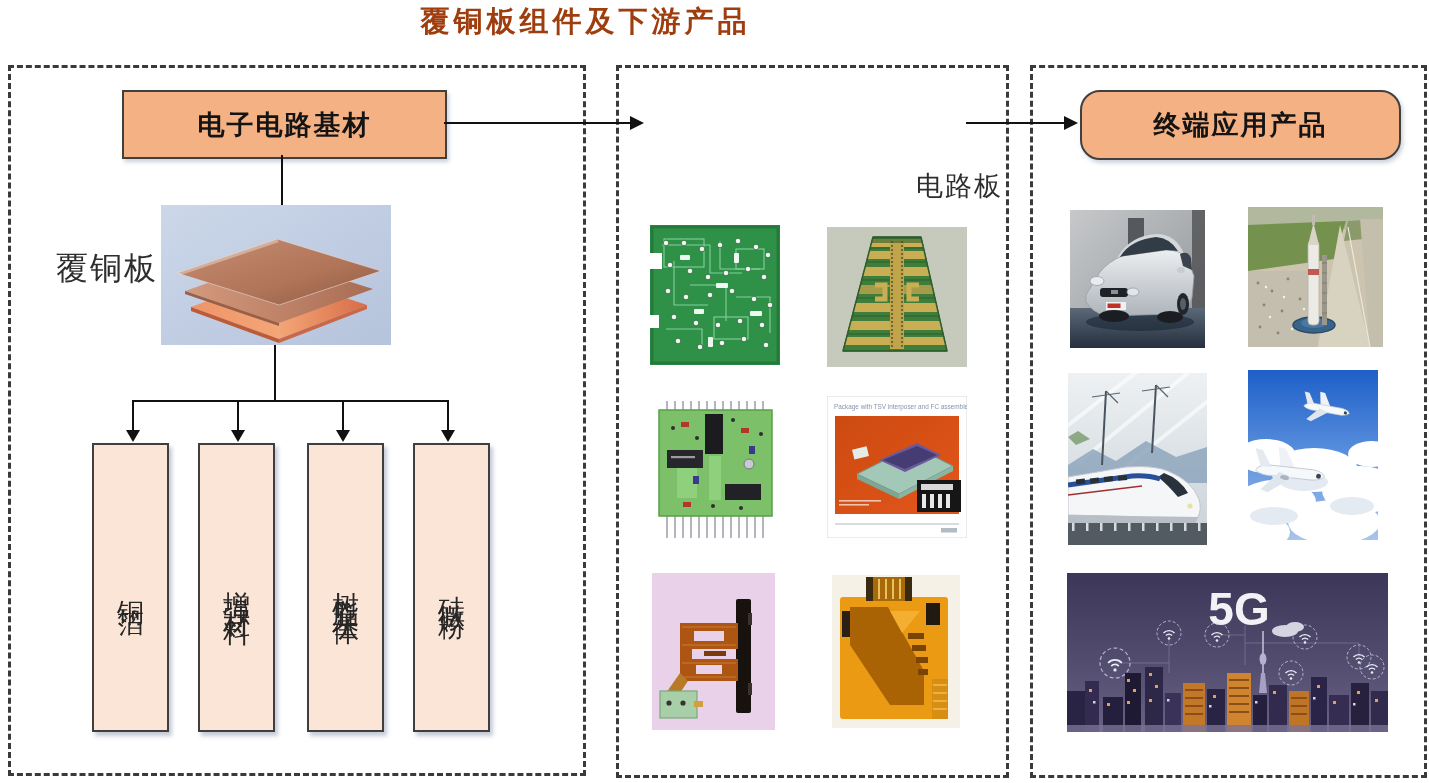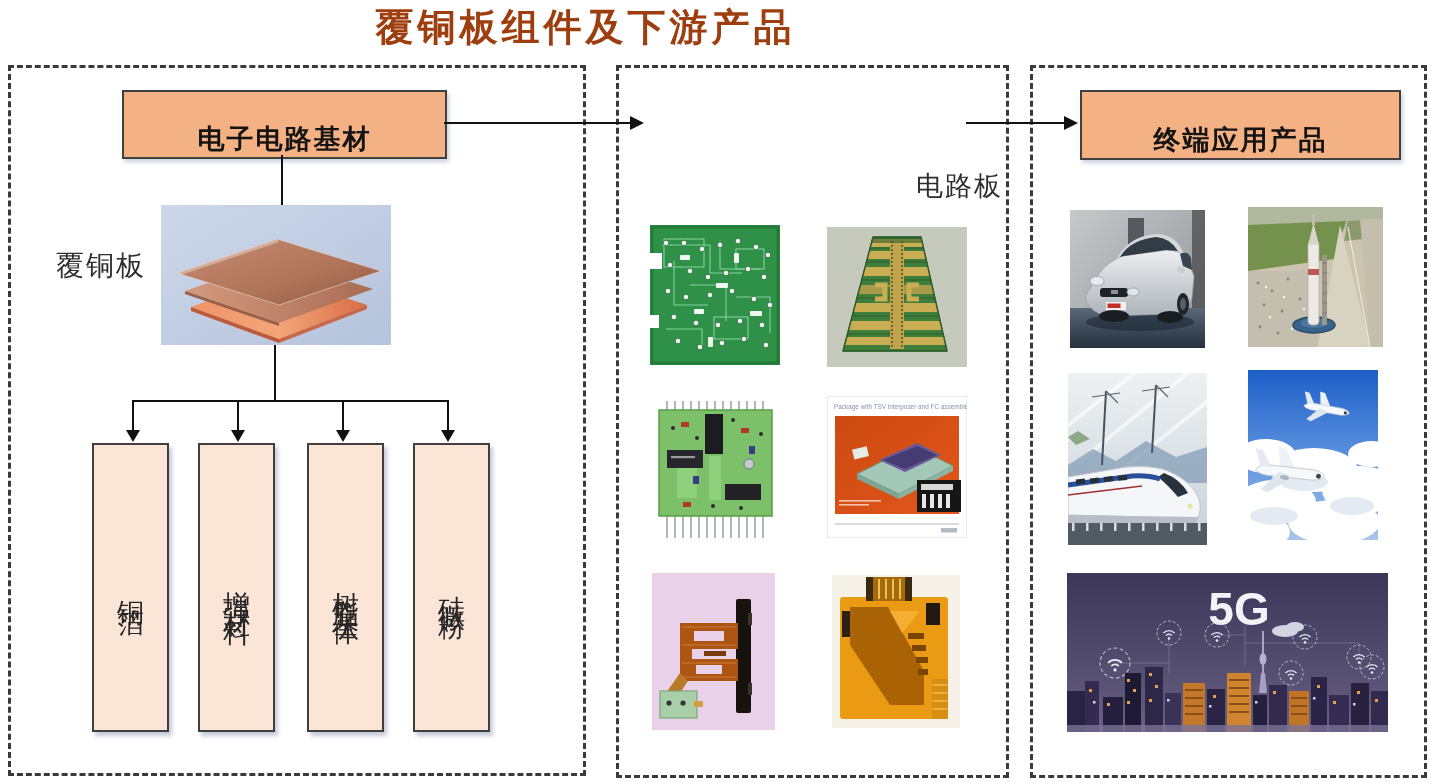--- a/index.html
+++ b/index.html
@@ -1,30 +1,30 @@
 <!DOCTYPE html>
 <html><head>
 <meta charset="utf-8">
 <style>
   html,body{margin:0;padding:0;background:#fff;}
   .stage{position:relative;width:1429px;height:783px;background:#ffffff;overflow:hidden;
          font-family:"Liberation Sans","DejaVu Sans",sans-serif;}
   .title{position:absolute;left:0;top:2px;width:1171px;text-align:center;
          font-family:"DejaVu Serif","Liberation Serif",serif;
-         font-size:38px;font-weight:700;color:#9E3D0E;letter-spacing:4px;}
+         font-size:29px;font-weight:700;color:#9E3D0E;letter-spacing:4px;}
   .panel{position:absolute;border:3px dashed #3a3a3a;background:transparent;}
   .panel.p1{left:8px;top:65px;width:572px;height:705px;}
   .panel.p2{left:616px;top:65px;width:387px;height:707px;}
   .panel.p3{left:1030px;top:65px;width:391px;height:707px;}
   .hbox{position:absolute;background:#F4B183;border:2.5px solid #404040;
-        display:flex;align-items:flex-end;justify-content:center;
+        display:flex;align-items:center;justify-content:center;
         font-size:27px;font-weight:700;color:#141414;letter-spacing:2px;
         box-shadow:2px 3px 4px rgba(110,125,155,.35);}
   .lbl{position:absolute;font-family:"DejaVu Serif","Liberation Serif",serif;
-       font-size:28px;color:#2d2d2d;letter-spacing:2px;}
+       font-size:32px;color:#2d2d2d;letter-spacing:2px;}
   .vbox{position:absolute;width:73px;height:285px;background:#FBE5D6;border:2px solid #3F3F3F;
         display:flex;align-items:center;justify-content:center;
         box-shadow:3px 4px 4px rgba(110,125,155,.4);}
   .vbox span{writing-mode:vertical-rl;text-orientation:upright;
         font-family:"DejaVu Serif","Liberation Serif",serif;
         font-size:27px;color:#262626;letter-spacing:9px;}
   .hline,.vline{position:absolute;background:#111;}
   .hline{height:2px;} .vline{width:2px;}
   .ah-down{position:absolute;width:0;height:0;
         border-left:7px solid transparent;border-right:7px solid transparent;
@@ -42,21 +42,21 @@
 
   <div class="title">覆铜板组件及下游产品</div>
 
   <div class="panel p1"></div>
   <div class="panel p2"></div>
   <div class="panel p3"></div>
 
   <div class="hbox" style="left:122px;top:90px;width:321px;height:65px;">
     <span>电子电路基材</span>
   </div>
-  <div class="hbox" style="left:1080px;top:90px;width:317px;height:66px;">
+  <div class="hbox" style="left:1080px;top:90px;width:317px;height:66px;border-radius:20px;">
     <span>终端应用产品</span>
   </div>
 
   <div class="hline" style="left:444px;top:122px;width:188px;"></div>
   <div class="ah-right" style="left:630px;top:116px;"></div>
   <div class="hline" style="left:966px;top:122px;width:100px;"></div>
   <div class="ah-right" style="left:1064px;top:116px;"></div>
 
   <div class="vline" style="left:281px;top:155px;height:50px;"></div>
   <div class="vline" style="left:274px;top:344px;height:57px;"></div>

